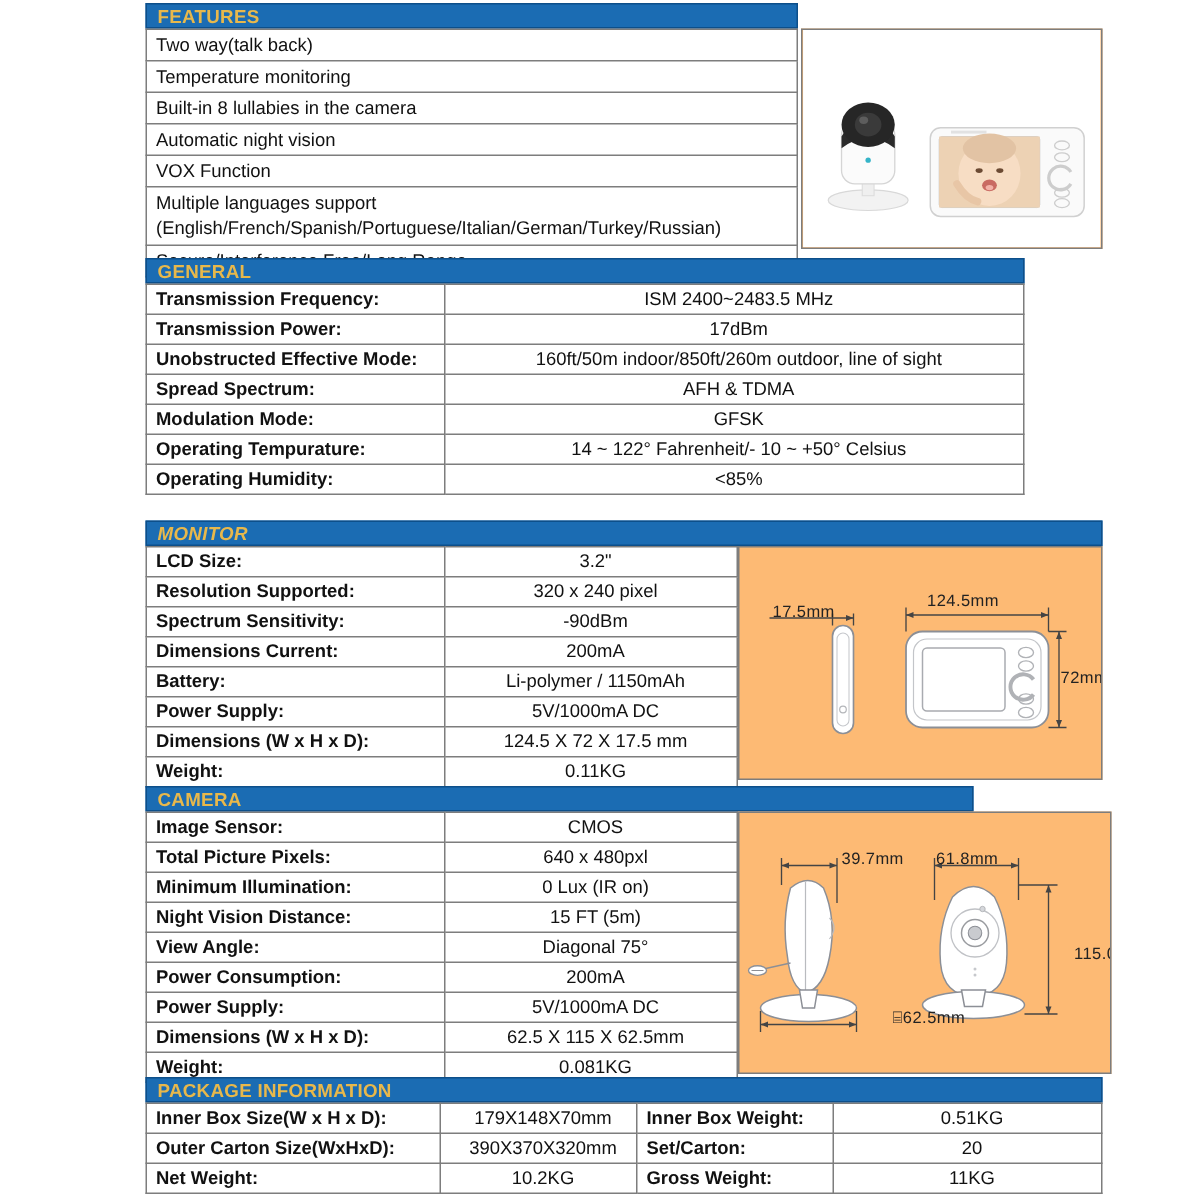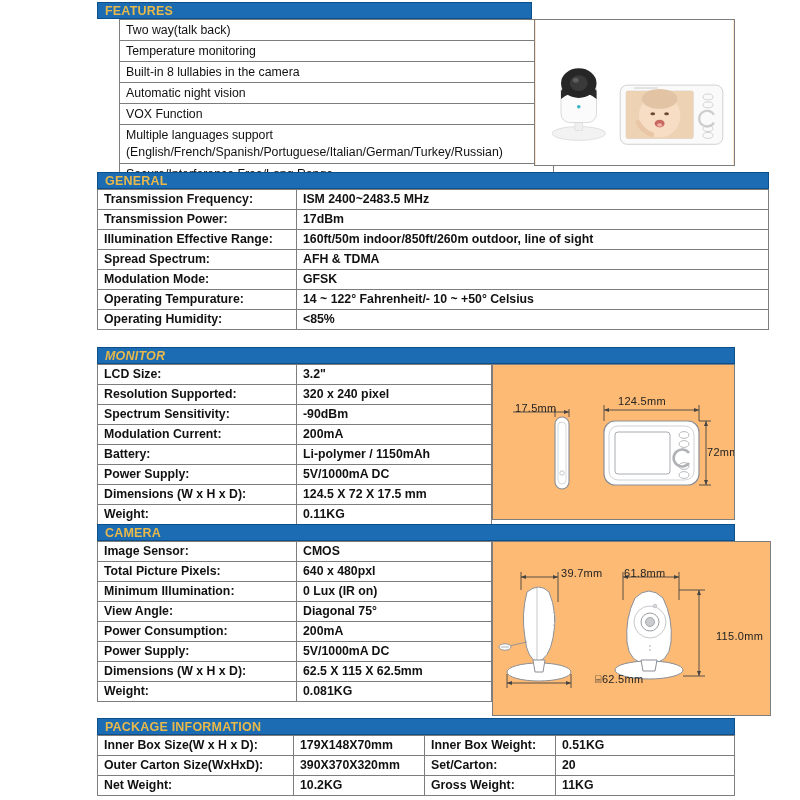--- a/index.html
+++ b/index.html
@@ -53,24 +53,24 @@
     font-size: 12.3px;
     color: #111;
     padding: 1px 0 1px 6px;
     height: 17px;
     line-height: 15px;
     vertical-align: middle;
     white-space: nowrap;
     overflow: hidden;
   }
   td.lbl { font-weight: bold; }
-  td.val { font-weight: bold; }
+  td.val { font-weight: normal; text-align: center; }
 
   
-  table.feat { border-collapse: collapse; width: 100%; table-layout: fixed; margin-left: 22px; }
+  table.feat { border-collapse: collapse; width: 100%; table-layout: fixed; }
   table.feat td {
     border: 1px solid #7d7d7d;
     font-size: 12.3px;
     color: #111;
     padding: 1px 0 1px 6px;
     height: 18px;
     line-height: 16px;
     vertical-align: middle;
     white-space: nowrap;
     overflow: hidden;
@@ -170,38 +170,38 @@
         <ellipse cx="175" cy="78" rx="5" ry="3" fill="none" stroke="#cdcdcd" stroke-width="0.9"></ellipse>
         <ellipse cx="175" cy="86" rx="5" ry="3" fill="none" stroke="#cdcdcd" stroke-width="0.9"></ellipse>
         <path d="M181 96 a8 8 0 1 0 0 8" fill="none" stroke="#cdcdcd" stroke-width="2.2"></path>
         <ellipse cx="175" cy="110" rx="5" ry="3" fill="none" stroke="#cdcdcd" stroke-width="0.9"></ellipse>
         <ellipse cx="175" cy="117" rx="5" ry="3" fill="none" stroke="#cdcdcd" stroke-width="0.9"></ellipse>
         <rect x="100" y="68" width="24" height="2" fill="#e2e2e2"></rect>
       </g>
     </svg>
   </div>
 
-  <div class="block" style="left:81px; top:172px; width:672px;">
+  <div class="block" style="left:81px; top:172px; width:586px;">
     <div class="band">GENERAL</div>
     <table class="spec">
       <colgroup>
           <col style="width:199px">
           <col>
         </colgroup>
       <tbody>
         <tr>
           <td class="lbl">Transmission Frequency:</td>
           <td class="val">ISM 2400~2483.5 MHz</td>
         </tr>
         <tr>
           <td class="lbl">Transmission Power:</td>
           <td class="val">17dBm</td>
         </tr>
         <tr>
-          <td class="lbl">Illumination Effective Range:</td>
+          <td class="lbl">Unobstructed Effective Mode:</td>
           <td class="val">160ft/50m indoor/850ft/260m outdoor, line of sight</td>
         </tr>
         <tr>
           <td class="lbl">Spread Spectrum:</td>
           <td class="val">AFH &amp; TDMA</td>
         </tr>
         <tr>
           <td class="lbl">Modulation Mode:</td>
           <td class="val">GFSK</td>
         </tr>
@@ -233,21 +233,21 @@
         </tr>
         <tr>
           <td class="lbl">Resolution Supported:</td>
           <td class="val">320 x 240 pixel</td>
         </tr>
         <tr>
           <td class="lbl">Spectrum Sensitivity:</td>
           <td class="val">-90dBm</td>
         </tr>
         <tr>
-          <td class="lbl">Modulation Current:</td>
+          <td class="lbl">Dimensions Current:</td>
           <td class="val">200mA</td>
         </tr>
         <tr>
           <td class="lbl">Battery:</td>
           <td class="val">Li-polymer / 1150mAh</td>
         </tr>
         <tr>
           <td class="lbl">Power Supply:</td>
           <td class="val">5V/1000mA DC</td>
         </tr>
@@ -304,21 +304,21 @@
         <line x1="213" y1="56" x2="213" y2="120"></line>
         <path d="M213 56 l-2 5 h4 z" fill="#444" stroke="none"></path>
         <path d="M213 120 l-2 -5 h4 z" fill="#444" stroke="none"></path>
       </g>
     </svg>
     <span class="dimtxt" style="left:22px; top:37px;">17.5mm</span>
     <span class="dimtxt" style="left:125px; top:30px;">124.5mm</span>
     <span class="dimtxt" style="left:214px; top:81px;">72mm</span>
   </div>
 
-  <div class="block" style="left:81px; top:524px; width:638px;">
+  <div class="block" style="left:81px; top:524px; width:552px;">
     <div class="band">CAMERA</div>
   </div>
   <div class="block" style="left:81px; top:541px; width:395px;">
     <table class="spec">
       <colgroup>
           <col style="width:199px">
           <col>
         </colgroup>
       <tbody>
         <tr>
@@ -327,20 +327,24 @@
         </tr>
         <tr>
           <td class="lbl">Total Picture Pixels:</td>
           <td class="val">640 x 480pxl</td>
         </tr>
         <tr>
           <td class="lbl">Minimum Illumination:</td>
           <td class="val">0 Lux (IR on)</td>
         </tr>
         <tr>
+          <td class="lbl">Night Vision Distance:</td>
+          <td class="val">15 FT (5m)</td>
+        </tr>
+        <tr>
           <td class="lbl">View Angle:</td>
           <td class="val">Diagonal 75°</td>
         </tr>
         <tr>
           <td class="lbl">Power Consumption:</td>
           <td class="val">200mA</td>
         </tr>
         <tr>
           <td class="lbl">Power Supply:</td>
           <td class="val">5V/1000mA DC</td>
@@ -350,21 +354,21 @@
           <td class="val">62.5 X 115 X 62.5mm</td>
         </tr>
         <tr>
           <td class="lbl">Weight:</td>
           <td class="val">0.081KG</td>
         </tr>
       </tbody>
     </table>
   </div>
 
-  <div class="panel" style="left:476px; top:541px; width:279px; height:175px;">
+  <div class="panel" style="left:476px; top:541px; width:249px; height:175px;">
     <svg viewBox="0 0 243 175" width="243" height="175">
 
       <g fill="#fff" stroke="#8c8f96" stroke-width="1">
         <path d="M34 50 q-6 22 -2 46 q2 20 12 24 q12 -3 16 -24 q5 -25 -4 -46 q-10 -10 -22 0 z"></path>
         <line x1="44" y1="46" x2="44" y2="120" stroke="#b9bbbf" stroke-width="0.8"></line>
         <path d="M60 70 q6 6 0 14" fill="none" stroke="#b9bbbf" stroke-width="0.8"></path>
         <ellipse cx="46" cy="130" rx="32" ry="9"></ellipse>
         <path d="M40 118 l2 12 h8 l2 -12 z"></path>
       </g>
       <g stroke="#8c8f96" stroke-width="0.9" fill="#fff">

